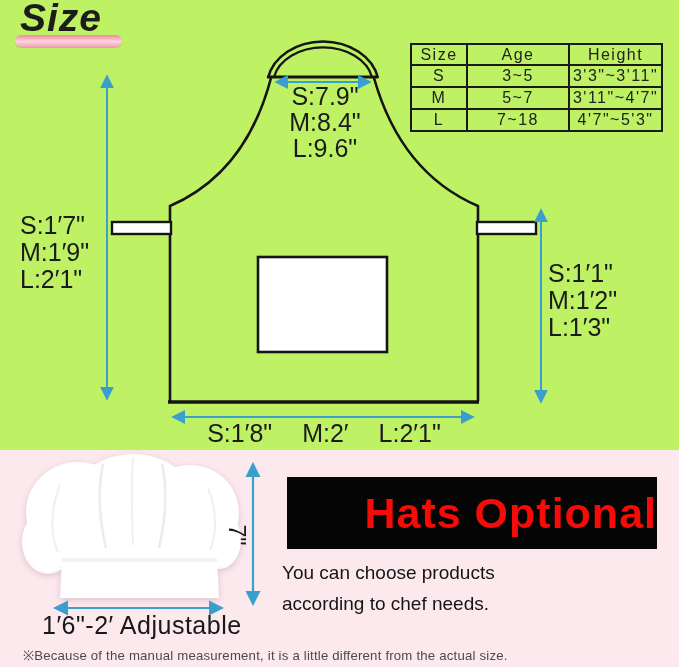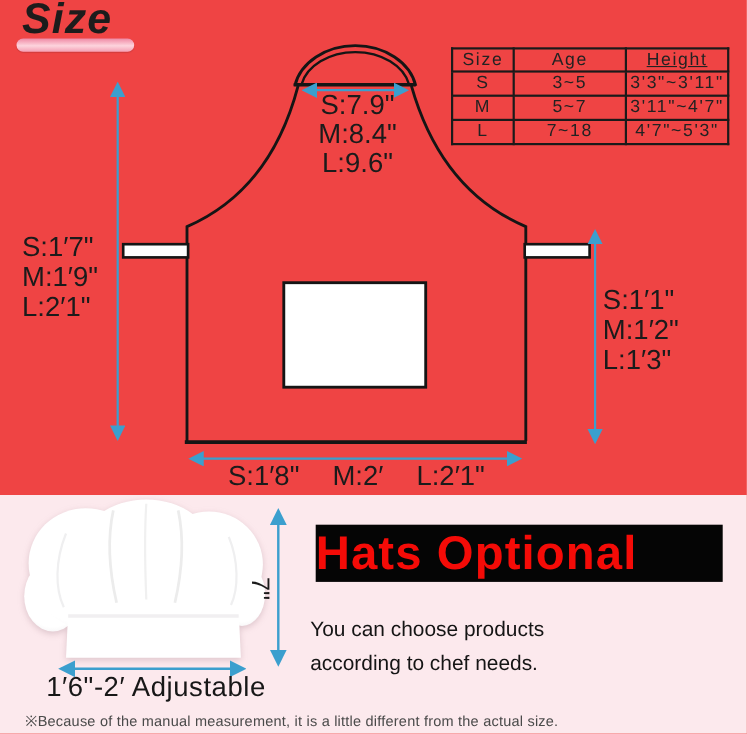--- a/index.html
+++ b/index.html
@@ -1,18 +1,18 @@
 <!DOCTYPE html>
 <html><head>
 <meta charset="utf-8">
 <style>
   * { margin:0; padding:0; box-sizing:border-box; }
   body { background:#fff; }
   .stage{
-    position:relative; width:679px; height:667px; background:#ef4444;
+    position:relative; width:679px; height:667px; background:#bef264;
     overflow:hidden; font-family:"Liberation Sans", sans-serif; color:#141414;
   }
   
   .diagram{ position:absolute; left:0; top:0; width:679px; height:450px; }
   .page-title{
     position:absolute; left:20px; top:-4px;
     font-style:italic; font-weight:700; font-size:39px; letter-spacing:1px; color:#1c1c1c;
   }
   .title-bar{
     position:absolute; left:15px; top:35px; width:107px; height:12px; border-radius:6px;
@@ -28,31 +28,31 @@
   
   .size-table{
     position:absolute; left:410px; top:43px; border-collapse:collapse;
     font-size:16px; color:#222; table-layout:fixed;
   }
   .size-table th,.size-table td{
     border:2px solid #1a1a1a; text-align:center; padding:0; height:22px;
     letter-spacing:1.5px; font-weight:400;
   }
   .size-table th{ height:21px; }
-  .col-size{ width:56px; } .col-age{ width:102px; } .col-height{ width:93px;text-decoration:underline; }
+  .col-size{ width:56px; } .col-age{ width:102px; } .col-height{ width:93px; }
   
   .bottom{ position:absolute; left:0; top:450px; width:679px; height:217px; background:#fce9ed; }
   .hat-rot-label{
     position:absolute; left:212px; top:72px; width:50px; height:26px;
     font-size:23px; text-align:center; transform:rotate(90deg); color:#1b1b1b;
   }
   .band-label{ position:absolute; left:42px; top:161px; font-size:25px; color:#171717; letter-spacing:.5px; }
   .hats-box{
-    position:absolute; left:287px; top:27px; width:370px; height:52px;
-    background:#050505; display:flex; align-items:center; justify-content:flex-start;
+    position:absolute; left:287px; top:27px; width:370px; height:72px;
+    background:#050505; display:flex; align-items:center; justify-content:flex-end;
   }
   .hats-box span{ font-size:43px; font-weight:700; color:#f50b07; letter-spacing:1px; }
   .hats-text{ position:absolute; left:282px; top:86px; font-size:19px; line-height:30.5px; color:#151515;margin-top:22px; }
   .footnote{ position:absolute; left:23px; top:196px; font-size:13.2px; color:#4a4a4a; letter-spacing:.2px; }
 </style>
 </head>
 <body>
 
 <div class="stage">
 

